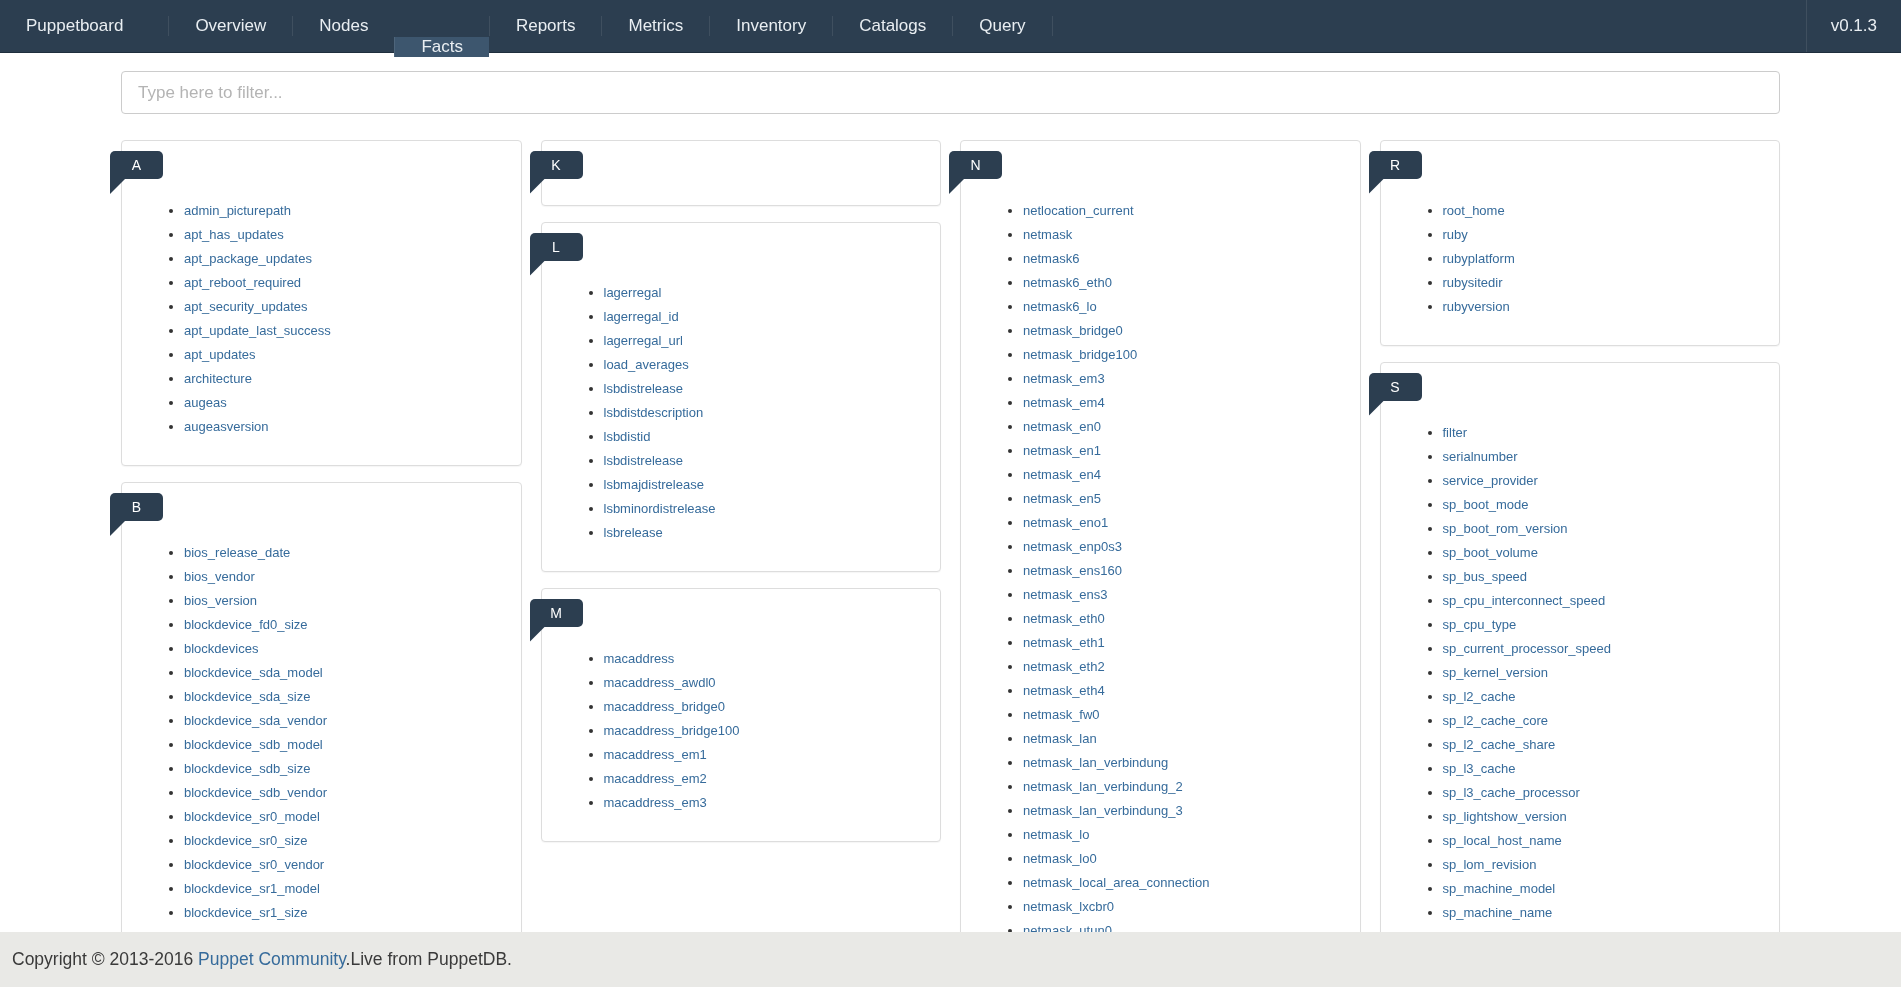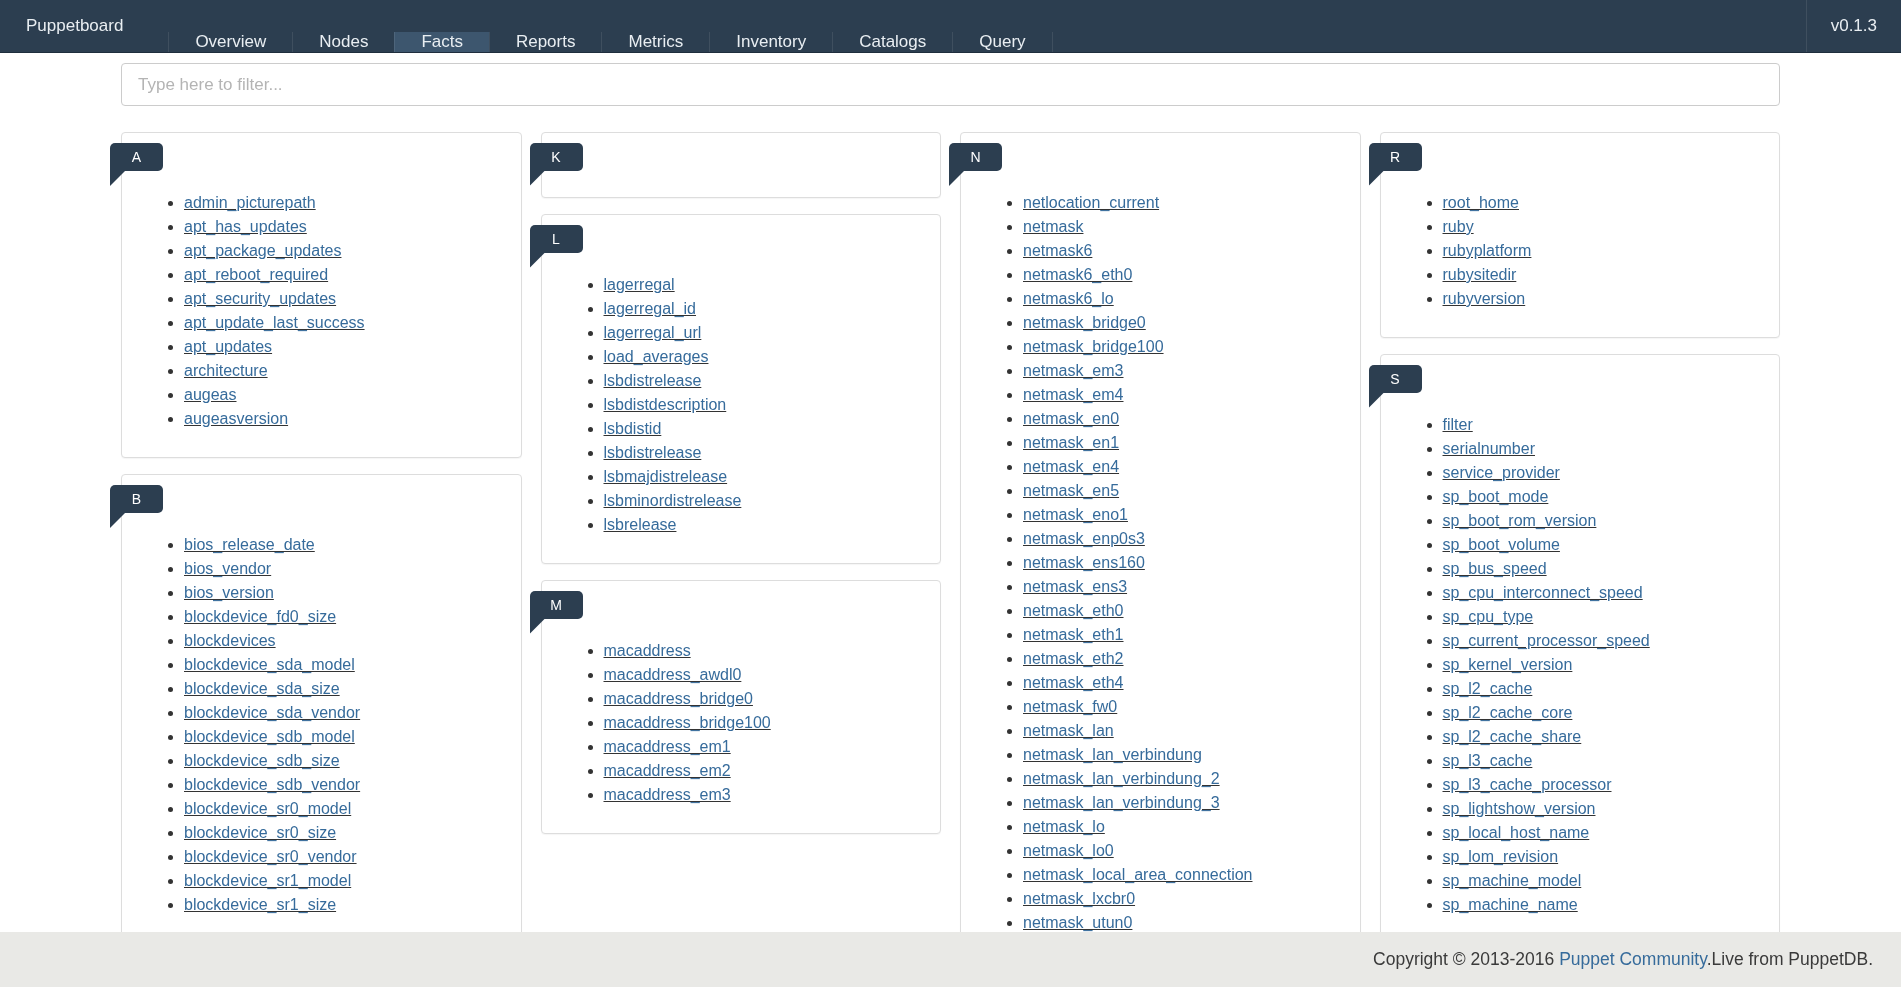--- a/index.html
+++ b/index.html
@@ -22,21 +22,21 @@
   
   .navbar{
     height:53px;background:var(--navbar-bg);
     border-bottom:1px solid #1f2e3d;
     display:flex;align-items:stretch;
     color:var(--navbar-text);font-size:17px;
   }
   .brand{
     display:flex;align-items:center;padding:11px 26px;cursor:pointer;
   }
-  .nav-items{display:flex;align-items:flex-end;padding-left:19px;}
+  .nav-items{display:flex;align-items:center;padding-left:19px;}
   .nav-item{
     display:flex;align-items:center;padding:0 26px;cursor:pointer;
     border-left:1px solid rgba(255,255,255,0.09);
   }
   .nav-item:last-child{border-right:1px solid rgba(255,255,255,0.09);}
   .nav-item.active{background:var(--navbar-active-bg);margin-top:41px;}
   .caret{
     display:inline-block;width:0;height:0;margin-left:10px;
     border-left:5px solid transparent;border-right:5px solid transparent;
     border-top:5px solid var(--navbar-text);
@@ -44,21 +44,21 @@
   .nav-spacer{flex:1 1 auto;}
   .nav-version{
     display:flex;align-items:center;padding:0 24px;
     border-left:1px solid rgba(255,255,255,0.09);
     margin-left:32px;
   }
 
   
   .container{width:1659px;margin:0 auto;}
   .filter-input{
-    display:block;width:100%;height:43px;margin-top:10px;
+    display:block;width:100%;height:43px;margin-top:18px;
     border:1px solid #cccccc;border-radius:4px;
     padding:0 16px;font-size:17px;color:#555;
     font-family:"Liberation Sans","DejaVu Sans",sans-serif;
     outline:none;background:#fff;
   }
   .filter-input::placeholder{color:#b4b4b4;}
 
   .grid{display:flex;gap:19px;margin-top:26px;align-items:flex-start;}
   .col{flex:1 1 0;min-width:0;}
 
@@ -74,31 +74,31 @@
     background:var(--badge-bg);color:#fff;font-size:14px;
     border-radius:5px 5px 5px 0;
   }
   .ribbon::after{
     content:"";position:absolute;top:100%;left:0;
     width:15px;height:15px;background:var(--badge-bg);
     clip-path:polygon(0 0,100% 0,0 100%);
   }
   .fact-list{
     margin:20px 0 0;padding-left:46px;list-style:disc;
-    font-size:16px;color:#333;text-decoration:underline;
+    font-size:13px;color:#333;
   }
   .fact-list li{line-height:24px;}
   .fact-list a{color:var(--link-color);text-decoration:none;cursor:pointer;}
 
   
   .footer{
     position:fixed;left:0;right:0;bottom:0;z-index:10;
     height:55px;background:var(--footer-bg);
-    display:flex;align-items:center;justify-content:flex-end;
-    padding:0 28px;font-size:17.5px;color:#3a3a3a;
+    display:flex;align-items:center;justify-content:flex-start;
+    padding:0 12px;font-size:17.5px;color:#3a3a3a;
   }
   .footer a{color:var(--link-color);text-decoration:none;cursor:pointer;}
   .footer span, .footer a{white-space:pre-wrap;}
 </style>
 </head>
 <body>
 
 <nav class="navbar">
   <div class="brand">Puppetboard</div>
   <div class="nav-items" id="nav-items">

